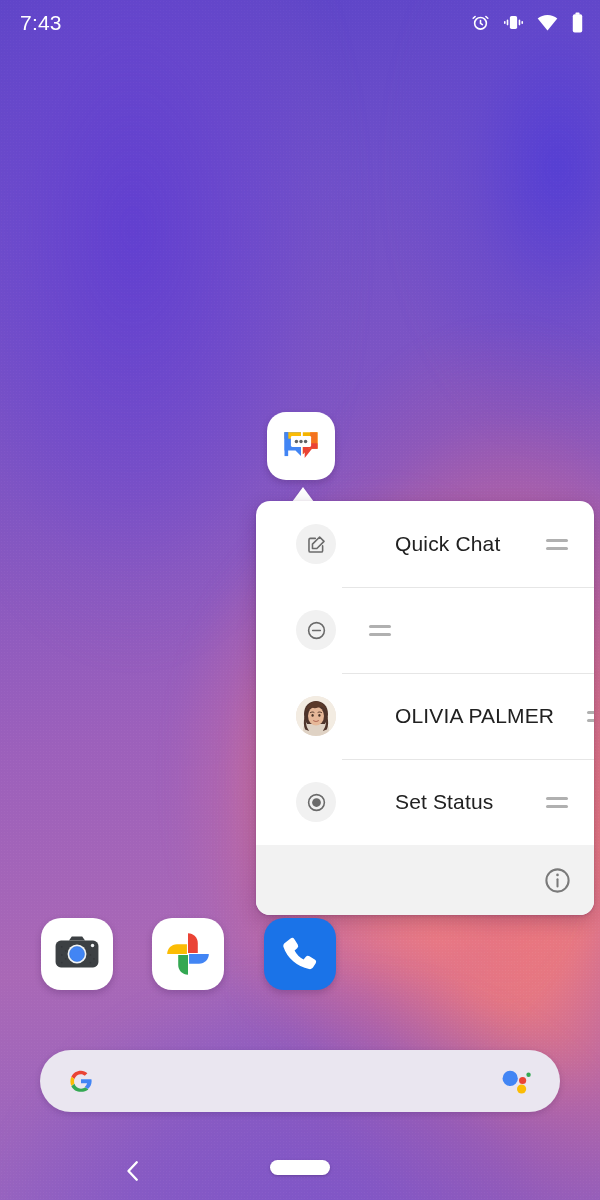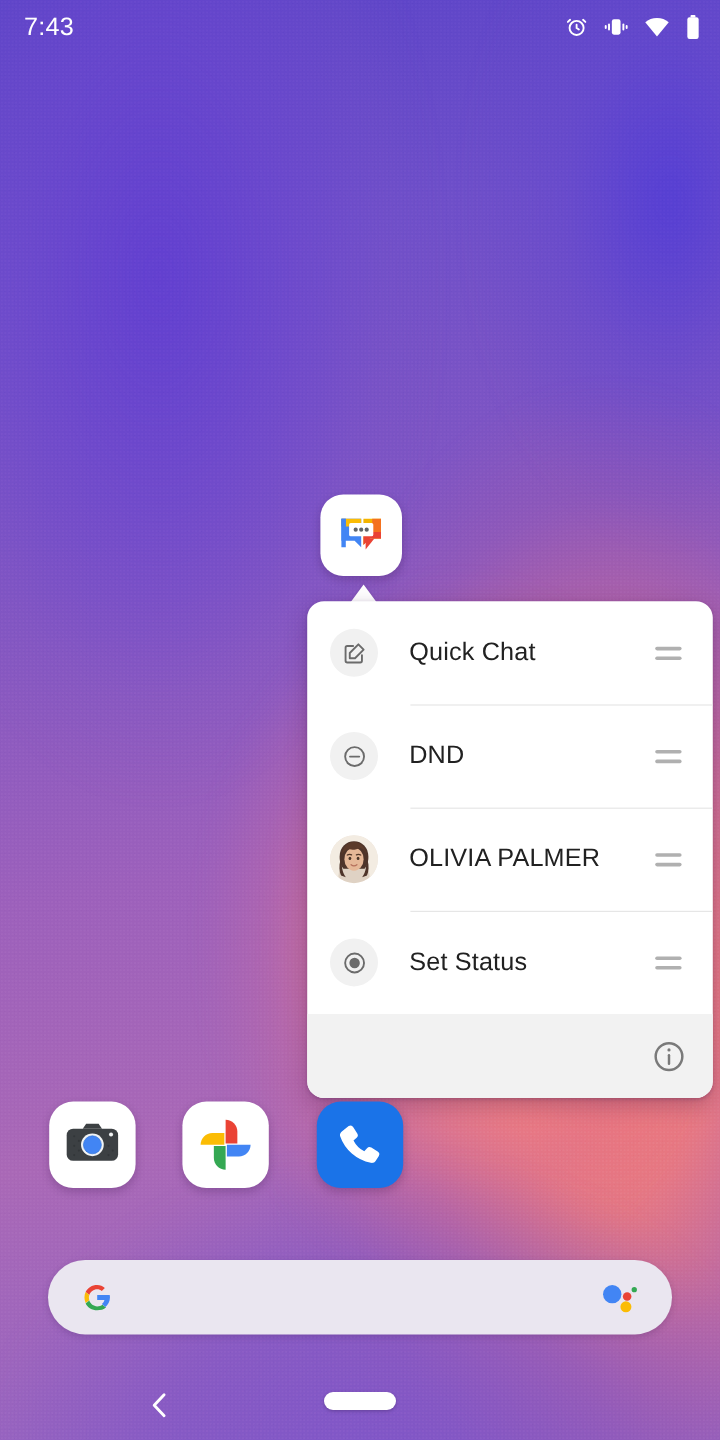--- a/index.html
+++ b/index.html
@@ -79,21 +79,21 @@
     overflow:hidden;
   }
   .popup-arrow {
     position:absolute; left:292px; top:487px; width:0; height:0;
     border-left:11px solid transparent; border-right:11px solid transparent;
     border-bottom:15px solid #fff;
     filter:drop-shadow(0 -1px 1px rgba(50,15,70,.10));
   }
   .srow {
     position:relative; display:flex; align-items:center;
-    height:86px; padding:0 26px 0 19px;
+    height:86px; padding:0 26px 0 40px;gap:33px;
   }
   .srow + .srow::before {
     content:""; position:absolute; left:86px; right:0; top:0;
     height:1px; background:#e6e6e6;
   }
   .srow-icon {
     width:40px; height:40px; border-radius:50%; background:#f1f1f1;
     display:flex; align-items:center; justify-content:center; flex:0 0 40px;
   }
   .srow-icon.avatar { background:#efe6dd; overflow:hidden; }
@@ -237,21 +237,20 @@
         </span>
     </div>
 
     <div class="srow">
       <span class="srow-icon">
         <svg width="21" height="21" viewBox="0 0 24 24" fill="none" stroke="#6b6b6b" stroke-width="1.8" stroke-linecap="round">
           <circle cx="12" cy="12" r="9"></circle>
           <path d="M7.6 12h8.8"></path>
         </svg>
       </span>
-      <span class="srow-label">DND</span>
       <span class="drag-handle">
           <i></i>
           <i></i>
         </span>
     </div>
 
     <div class="srow">
       <span class="srow-icon avatar">
         <svg width="40" height="40" viewBox="0 0 40 40">
           <defs>

